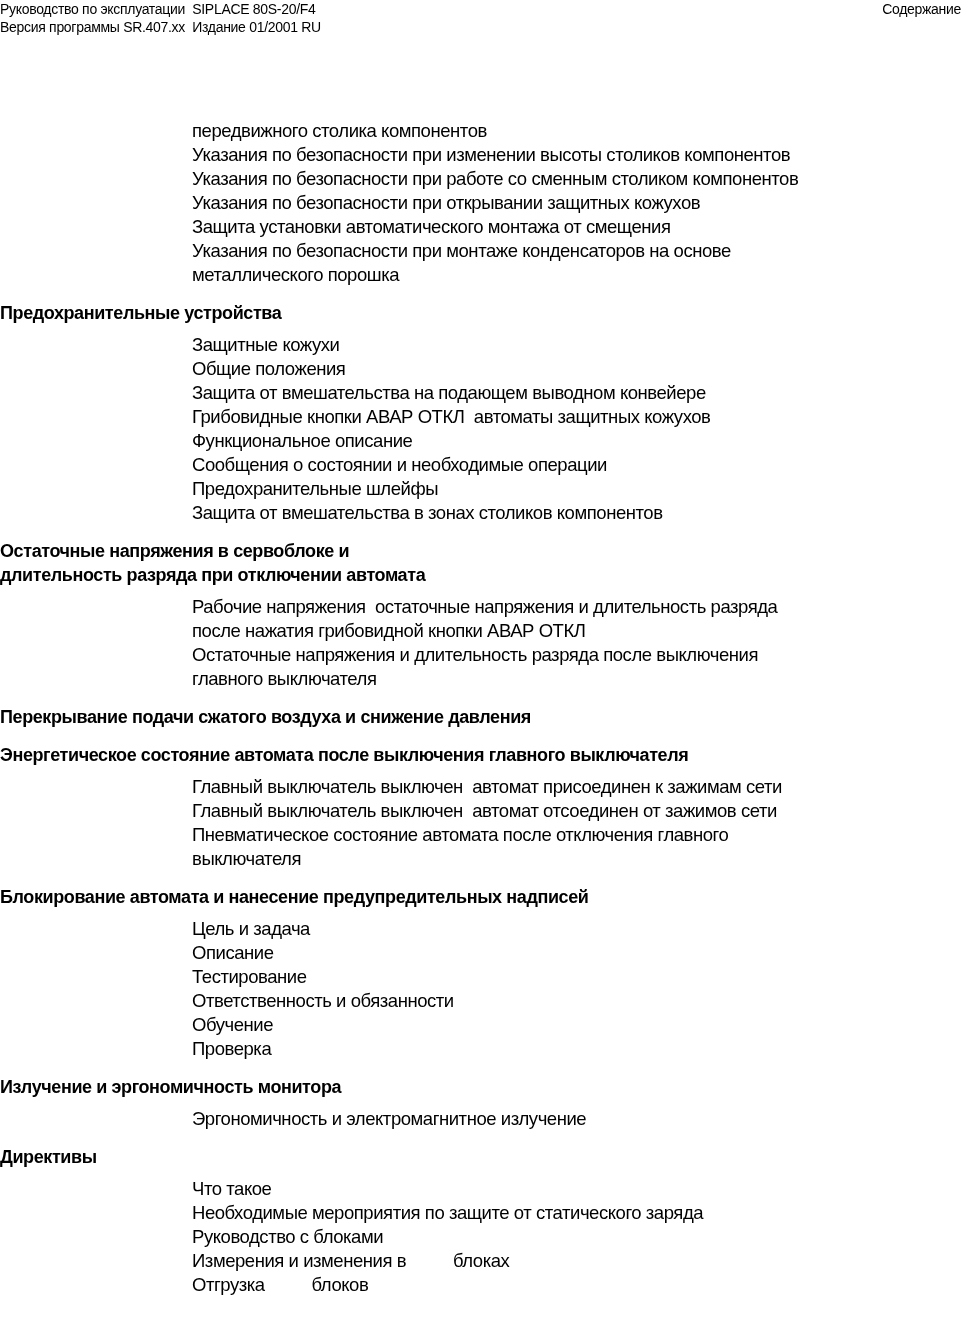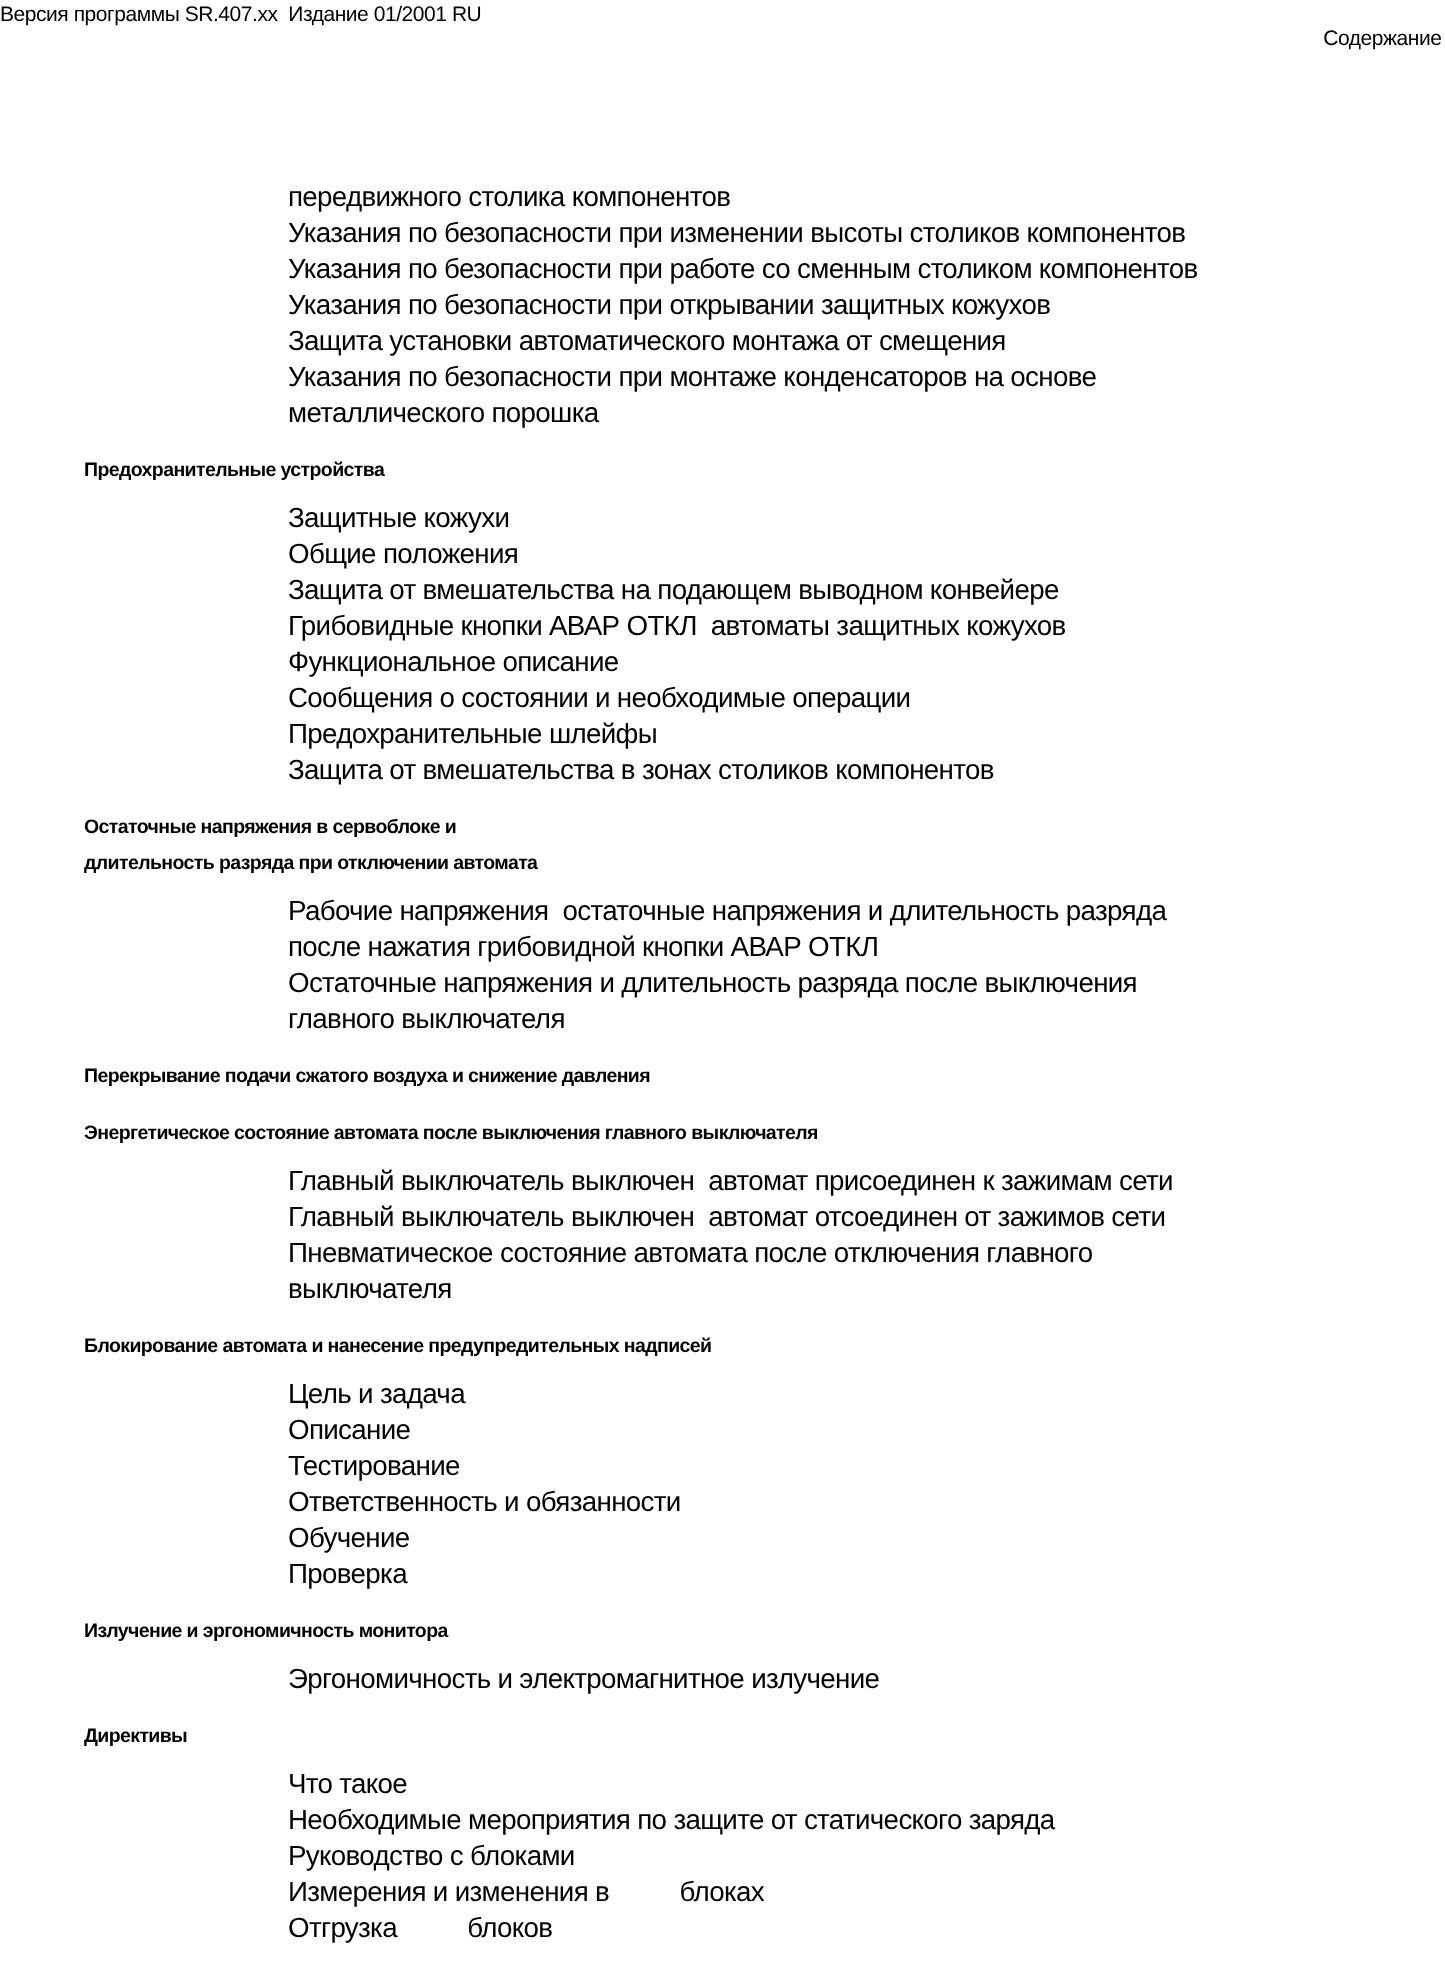--- a/index.html
+++ b/index.html
@@ -5,41 +5,42 @@
   html, body { margin: 0; padding: 0; background: #ffffff; }
   body {
     width: 963px; height: 1321px; position: relative; overflow: hidden;
     font-family: "Liberation Sans", "DejaVu Sans", sans-serif;
     color: #000000;
   }
   .hdr {
     position: absolute; font-size: 14px; line-height: 18px; letter-spacing: -0.3px;
   }
   .hdr-left { left: 0; top: 0; }
-  .hdr-right { right: 2px; top: 0; margin-top: 16px; }
+  .hdr-right { right: 2px; top: 0; }
   .hdr-line { white-space: pre; }
   .toc {
     position: absolute; left: 0; top: 119px; width: 811px;
   }
   .heading {
-    margin-left: 56px; font-weight: bold; font-size: 13px; line-height: 24px;
+    font-weight: bold; font-size: 18px; line-height: 24px;
     letter-spacing: -0.4px; white-space: nowrap;
   }
   .items { margin-left: 192px; margin-top: 8px; }
   .item {
     font-size: 18.5px; line-height: 24px; letter-spacing: -0.45px; white-space: pre;
   }
   .section { margin-top: 14px; }
   .section.first { margin-top: 0; }
   .section.first .items { margin-top: 0; }
 </style>
 </head>
 <body>
 
 <div class="hdr hdr-left">
+  <div class="hdr-line">Руководство по эксплуатации  SIPLACE 80S-20/F4</div>
   <div class="hdr-line">Версия программы SR.407.xx  Издание 01/2001 RU</div>
 </div>
 <div class="hdr hdr-right">Содержание</div>
 
 <div class="toc">
 
   <div class="section first">
     <div class="items">
       <div class="item">передвижного столика компонентов</div>
       <div class="item">Указания по безопасности при изменении высоты столиков компонентов</div>

